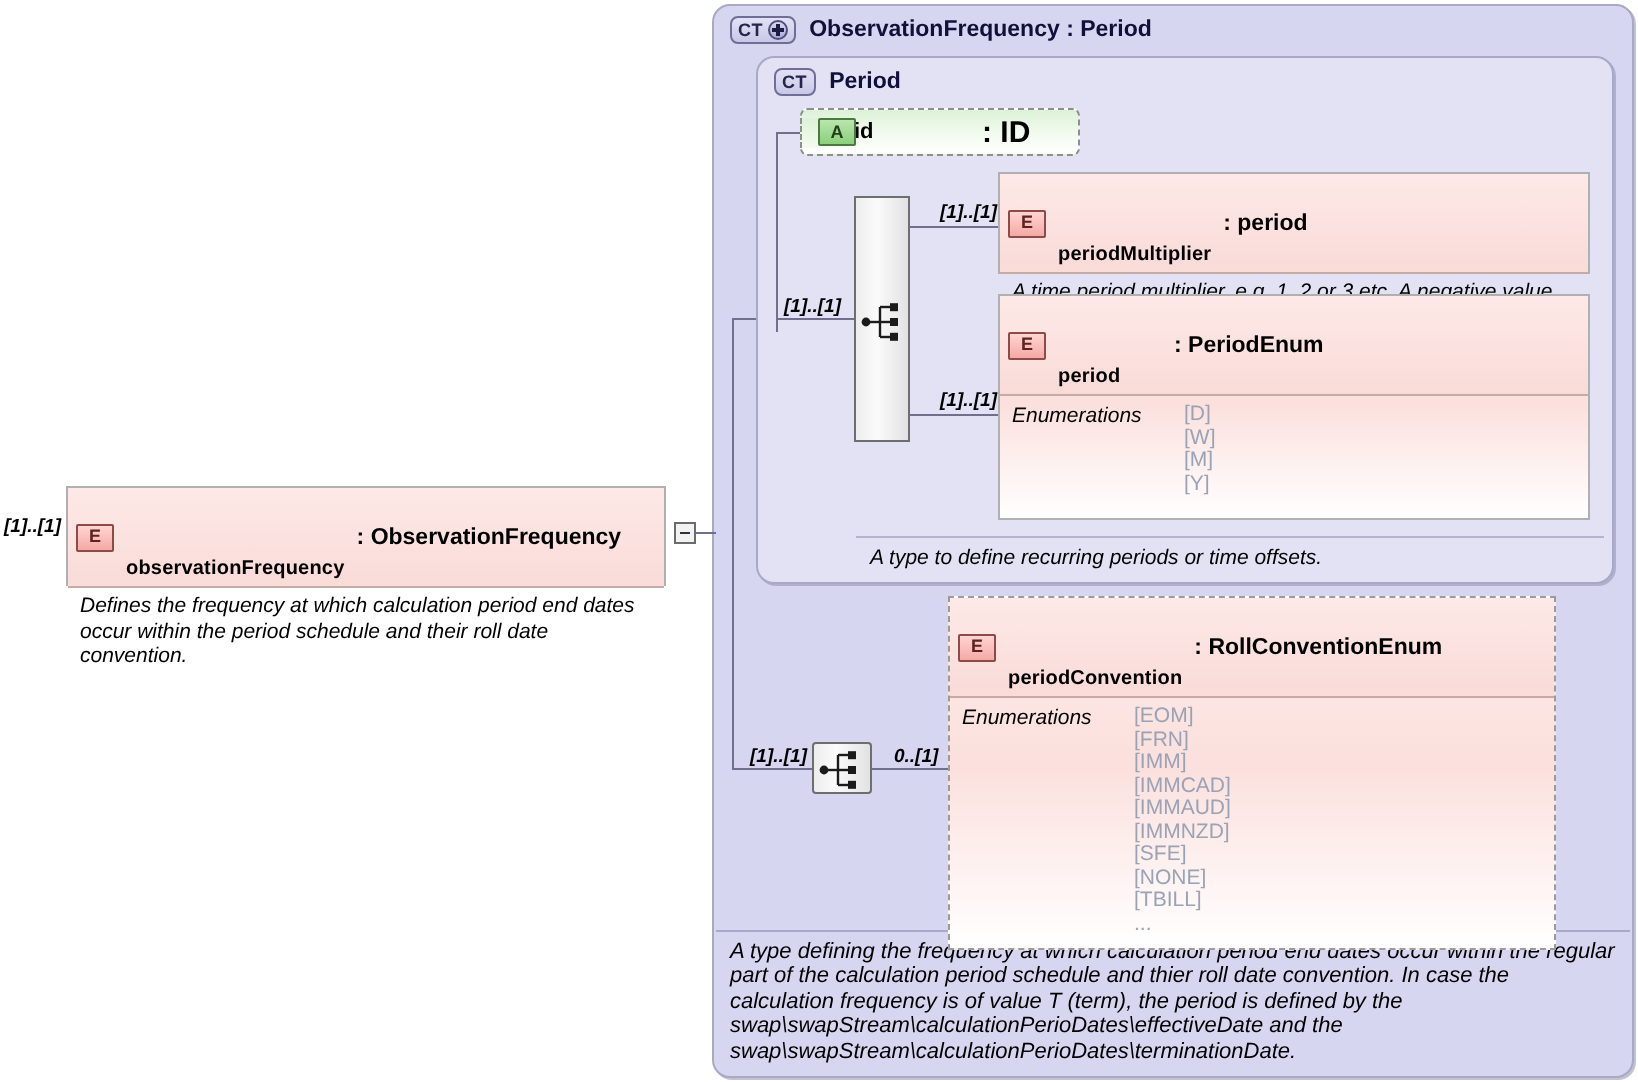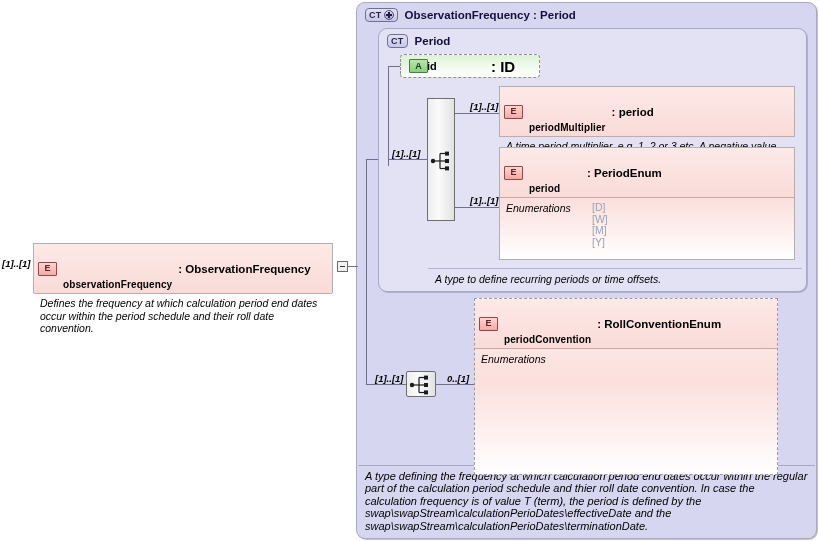--- a/index.html
+++ b/index.html
@@ -385,14 +385,26 @@
 </div>
 
 <div class="card el-card dashed" style="left:474px; top:298px; width:304px; height:177px;">
   <div class="card-hdr">
     <span class="badge badge-e">E</span>
     <span class="card-name">periodConvention</span>
     <span class="card-type"><span>:</span>&nbsp;<span>RollConventionEnum</span></span>
   </div>
   <div class="enum-row">
     <span class="enum-label">Enumerations</span>
+    <span class="enum-values">
+        <div>[EOM]</div>
+        <div>[FRN]</div>
+        <div>[IMM]</div>
+        <div>[IMMCAD]</div>
+        <div>[IMMAUD]</div>
+        <div>[IMMNZD]</div>
+        <div>[SFE]</div>
+        <div>[NONE]</div>
+        <div>[TBILL]</div>
+        <div>...</div>
+      </span>
   </div>
 </div>
 
 </body></html>

